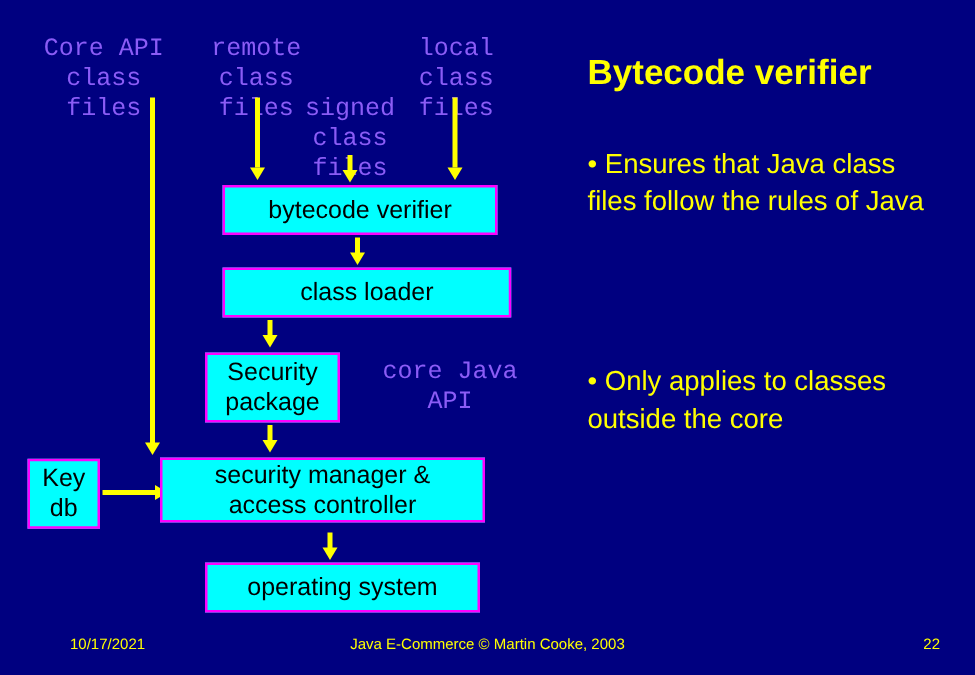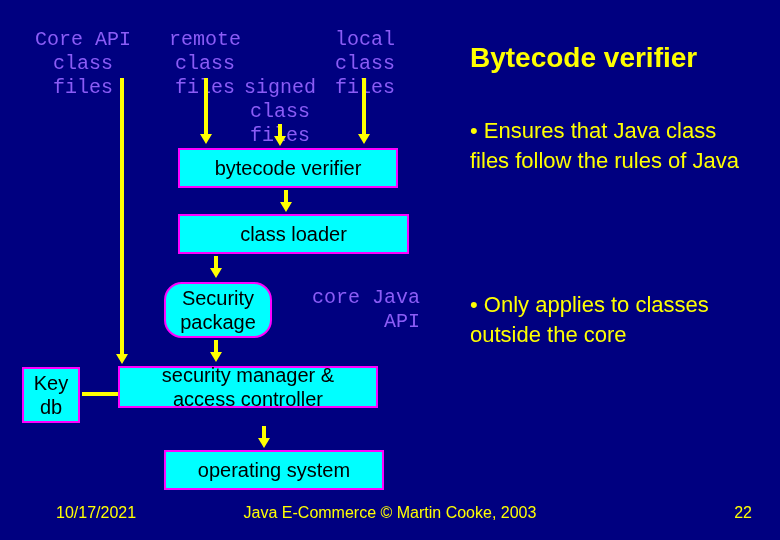--- a/index.html
+++ b/index.html
@@ -60,21 +60,21 @@
   }
   .bullet {
     position: absolute;
     color: #ffff00;
     font-size: 22px;
     line-height: 1.35;
   }
   .footer {
     position: absolute;
     color: #ffff00;
-    font-size: 16px;
+    font-size: 12px;
   }
 </style>
 </head>
 <body>
 
 <div class="label" style="left:28px; top:28px; width:110px; white-space:pre-line;">Core API
 class files</div>
 <div class="label" style="left:150px; top:28px; width:110px; white-space:pre-line;">remote
 class files</div>
 <div class="label" style="left:310px; top:28px; width:110px; white-space:pre-line;">local
@@ -94,39 +94,39 @@
 <div class="box" style="left:178px; top:148px; width:220px; height:40px;">bytecode verifier</div>
 
 <div class="arrow" style="left:284px; top:190px; width:4px; height:14px;"></div>
 <div class="arrow-head-down" style="left:280px; top:202px;"></div>
 
 <div class="box" style="left:178px; top:214px; width:231px; height:40px;">class loader</div>
 
 <div class="arrow" style="left:214px; top:256px; width:4px; height:14px;"></div>
 <div class="arrow-head-down" style="left:210px; top:268px;"></div>
 
-<div class="box" style="left:164px; top:282px; width:108px; height:56px; white-space:pre-line;border-radius:18px;">Security
+<div class="box" style="left:164px; top:282px; width:108px; height:56px; white-space:pre-line;">Security
 package</div>
 
-<div class="label" style="left:300px; top:286px; width:120px; text-align:right; white-space:pre-line;">core Java
+<div class="label" style="left:300px; top:286px; width:120px; text-align:center; white-space:pre-line;">core Java
 API</div>
 
 <div class="arrow" style="left:214px; top:340px; width:4px; height:14px;"></div>
 <div class="arrow-head-down" style="left:210px; top:352px;"></div>
 
 <div class="box" style="left:22px; top:367px; width:58px; height:56px; white-space:pre-line;">Key
 db</div>
 
 <div class="arrow" style="left:82px; top:392px; width:44px; height:4px;"></div>
 <div class="arrow-head-right" style="left:124px; top:388px;"></div>
 
 <div class="arrow" style="left:120px; top:78px; width:4px; height:278px;"></div>
 <div class="arrow-head-down" style="left:116px; top:354px;"></div>
 
-<div class="box" style="left:118px; top:366px; width:260px; height:42px; white-space:pre-line;">security manager &amp;
+<div class="box" style="left:128px; top:366px; width:260px; height:52px; white-space:pre-line;">security manager &amp;
 access controller</div>
 
 <div class="arrow" style="left:262px; top:426px; width:4px; height:14px;"></div>
 <div class="arrow-head-down" style="left:258px; top:438px;"></div>
 
 <div class="box" style="left:164px; top:450px; width:220px; height:40px;">operating system</div>
 
 <div class="title" style="left:470px; top:42px;">Bytecode verifier</div>
 
 <div class="bullet" style="left:470px; top:102px; width:290px;margin-top:14px;">

